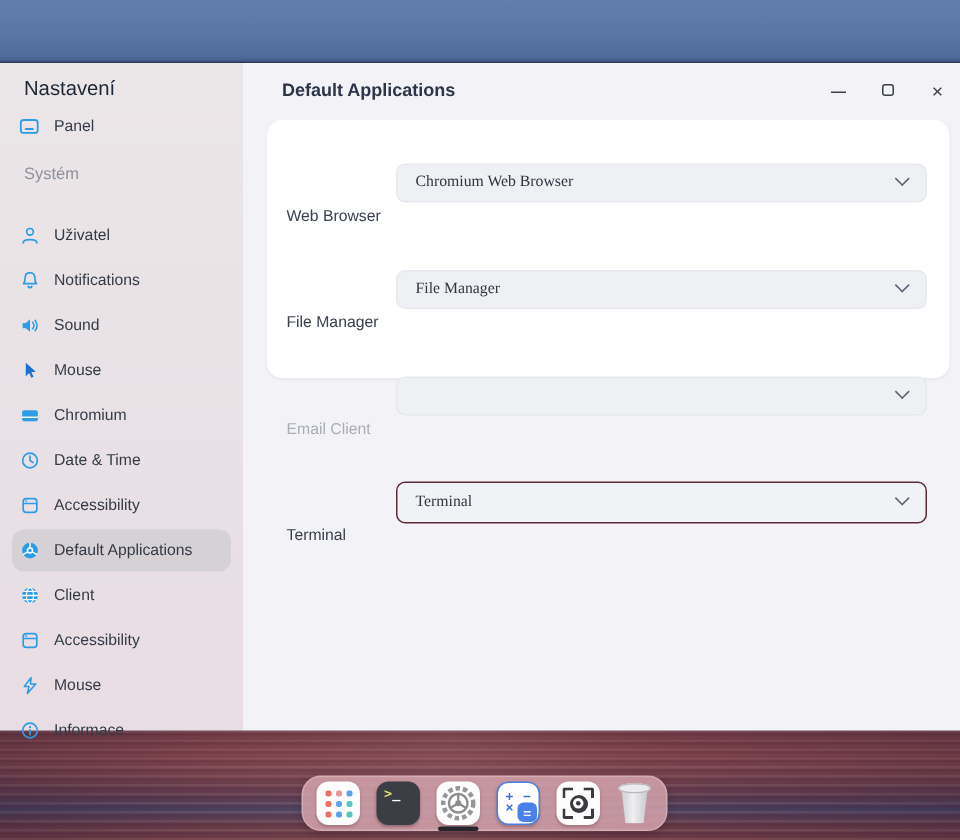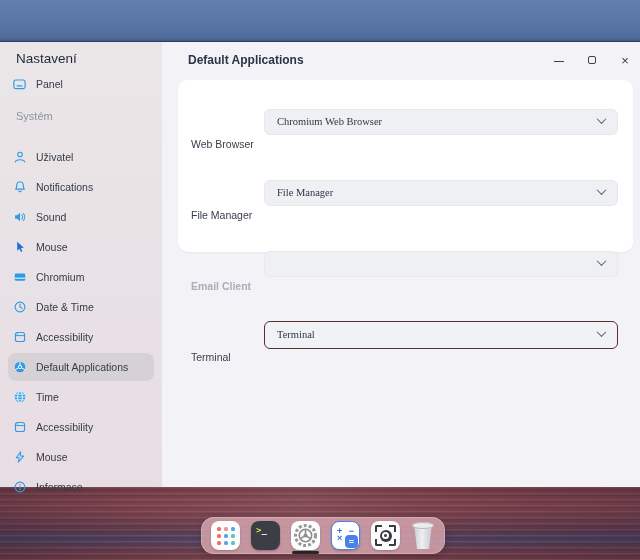--- a/index.html
+++ b/index.html
@@ -37,21 +37,21 @@
   .tb-controls { margin-left:auto; display:flex; align-items:center; gap:19px; padding-right:2px; color:#3c414c; }
   .ctl { width:14px; height:14px; display:flex; align-items:center; justify-content:center; cursor:default; }
   .ctl-min span { width:10px; border-top:1.4px solid #3c414c; display:block; margin-top:3px; }
   .ctl-max span { width:8px; height:8px; border:1.3px solid #3c414c; border-radius:2px; display:block; }
   .ctl-close { font-size:13px; line-height:13px; }
 
   .card { margin:2px 7px 0 16px; height:172px; background:#fff; border-radius:10px;
     padding:13px 15px 12px 13px; box-shadow:0 1px 2px rgba(40,40,70,.05); }
   .row { display:flex; align-items:center; margin-bottom:14px; }
   .row-label { width:73px; flex:none; font-size:10.5px; color:#39404d;margin-top:45px; }
-  .row.disabled .row-label { color:#aaaeb7;font-weight:bold; }
+  .row.disabled .row-label { color:#aaaeb7; }
   .dropdown { flex:1; height:26px; background:#eef0f4; border:1px solid #e6e8ee; border-radius:6px;
     display:flex; align-items:center; justify-content:space-between; padding:0 12px; cursor:default;font-family:Liberation Serif, serif; }
   .dd-value { font-size:10.5px; color:#2f3642; }
   .chev { width:7px; height:7px; border-left:1.4px solid #596070; border-bottom:1.4px solid #596070;
     transform:rotate(-45deg) translate(1px,-1px); margin-top:-3px; }
   .row.focused .dropdown { height:28px; border:1.5px solid #5c2d34; background:#f1f2f6; }
 
   
   .dock { position:absolute; left:201px; top:517px; height:37px; border-radius:13px;
     background:rgba(213,163,171,.85); box-shadow:inset 0 0 0 1px rgba(255,255,255,.22), 0 2px 6px rgba(40,10,20,.25);
@@ -204,21 +204,21 @@
     </div>
 
     <div class="side-item">
       <span class="ic">
         <svg width="14" height="14" viewBox="0 0 20 20">
             <circle cx="10" cy="10" r="7.5" fill="#2d9ce5"></circle>
             <ellipse cx="10" cy="10" rx="3.4" ry="7.5" fill="none" stroke="#fff" stroke-width="1.2"></ellipse>
             <path d="M2.5 10 H17.5 M3.6 6 H16.4 M3.6 14 H16.4" stroke="#fff" stroke-width="1.2"></path>
           </svg>
       </span>
-      <span>Time</span>
+      <span>Client</span>
     </div>
 
     <div class="side-item">
       <span class="ic">
         <svg width="14" height="14" viewBox="0 0 20 20">
             <rect x="3.5" y="3.5" width="13" height="13" rx="3" fill="none" stroke="#2d9ce5" stroke-width="1.6"></rect>
             <path d="M3.5 8 H16.5" stroke="#2d9ce5" stroke-width="1.4"></path>
             <circle cx="6.5" cy="5.8" r="0.9" fill="#2d9ce5"></circle>
           </svg>
       </span>

